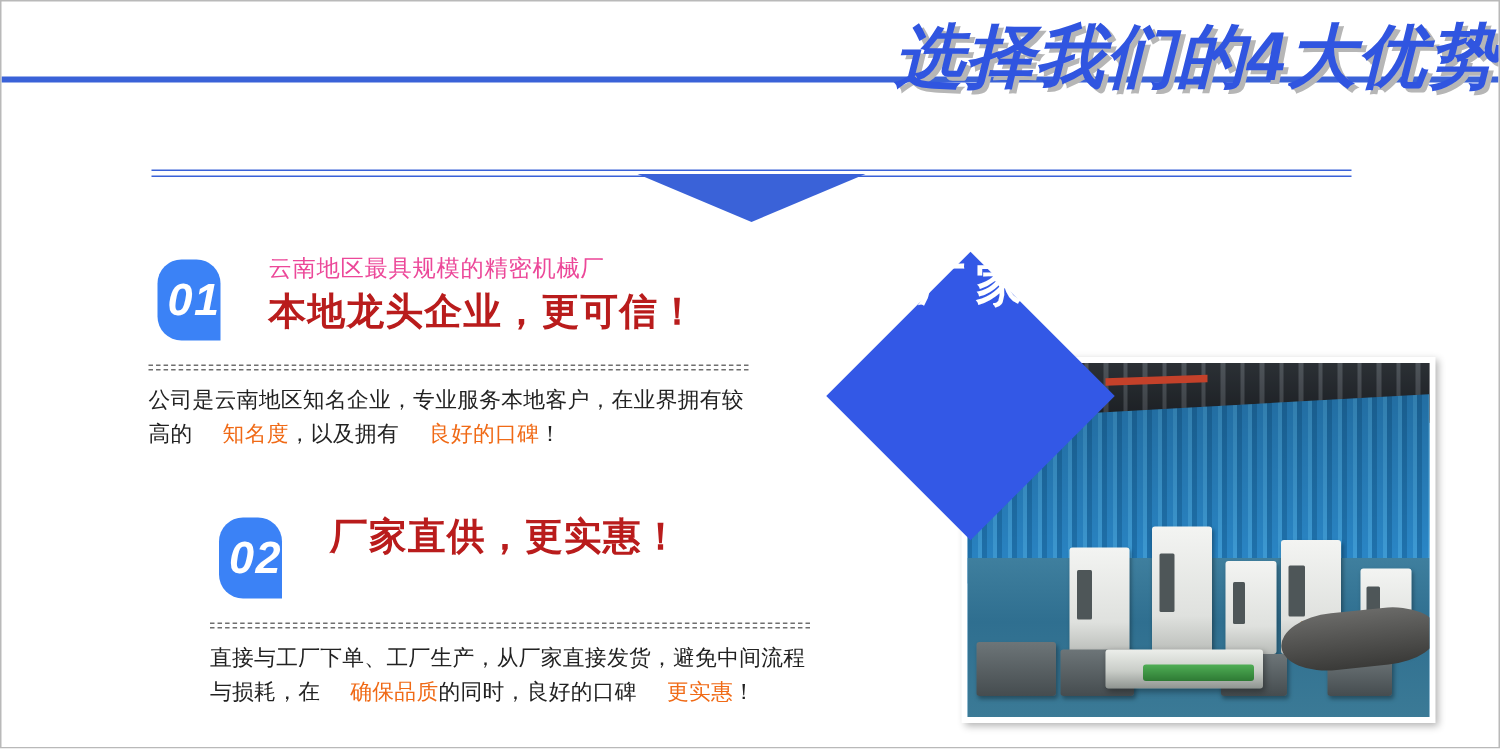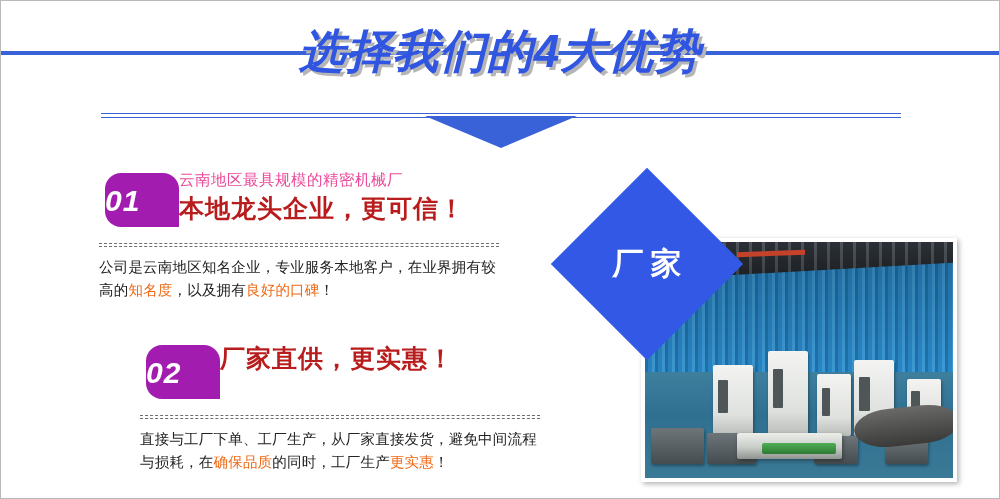--- a/index.html
+++ b/index.html
@@ -17,23 +17,23 @@
     overflow: hidden;
   }
 
   
   .title-rule {
     position: absolute; left: 0; top: 50px;
     width: 998px; height: 4px;
     background: #3a62d8;
   }
   .title-text {
-    position: absolute; left: 0; top: 24px;
+    position: absolute; left: 0; top: 10px;
     width: 998px;
-    text-align: center;
+    text-align: right;
     font-size: 46px;
     font-weight: bold;
     font-style: italic;
     letter-spacing: 1px;
     color: #3055e0;
     text-shadow: 3px 3px 0 #b6b6b6;
     line-height: 1.15;
     white-space: nowrap;
   }
 
@@ -54,28 +54,28 @@
 
   
   .block { position: absolute; left: 98px; width: 420px; }
   #block1 { top: 168px; }
   #block2 { top: 340px; margin-left: 41px; }
 
   .block-head { position: relative; height: 64px; }
 
   .badge {
     position: absolute; left: 6px; top: 4px;
-    width: 74px; height: 54px;
-    background: #a21caf;
+    width: 42px; height: 54px;
+    background: #3b82f6;
     border-radius: 16px 16px 0 16px;
     color: #ffffff;
     font-size: 30px;
     font-weight: bold;
     font-style: italic;
-    text-align: left;
+    text-align: right;
     line-height: 56px;
     letter-spacing: 1px;
   }
   .head-texts { position: absolute; left: 80px; top: 0; }
   .sub-line {
     font-family: "Liberation Serif", "DejaVu Serif", serif;
     font-size: 15.5px;
     color: #ec4899;
     line-height: 22px;
     letter-spacing: 0.5px;
@@ -99,21 +99,21 @@
   }
 
   .desc {
     margin-top: 9px;
     width: 410px;
     font-size: 14.5px;
     color: #222222;
     line-height: 23px;
     letter-spacing: 0.2px;
   }
-  .hl { color: #f06a16; }
+  .hl { color: #f06a16; padding-left: 20px; }
 
   
   .photo-frame {
     position: absolute; left: 640px; top: 237px;
     width: 316px; height: 244px;
     background: #ffffff;
     padding: 4px;
     box-shadow: 2px 2px 5px rgba(0,0,0,0.30);
   }
   .photo {
@@ -200,21 +200,21 @@
   .diamond {
     position: absolute; left: 27px; top: 27px;
     width: 136px; height: 136px;
     background: #3358e6;
     transform: rotate(45deg);
   }
   .diamond-text {
     position: absolute; left: 0; top: 0;
     width: 190px; height: 190px;
     display: flex; flex-direction: column;
-    align-items: center; justify-content: center;
+    align-items: center; justify-content: space-between;
     color: #ffffff;
     font-size: 31px;
     font-weight: bold;
     letter-spacing: 7px;
     line-height: 42px;
     text-indent: 7px;
   }
 </style>
 </head>
 <body>
@@ -240,21 +240,21 @@
   </div>
 
   <div class="block" id="block2">
     <div class="block-head">
       <div class="badge">02</div>
       <div class="head-texts">
         <div class="main-line">厂家直供，更实惠！</div>
       </div>
     </div>
     <div class="dash-rule"></div>
-    <div class="desc"><span>直接与工厂下单、工厂生产，从厂家直接发货，避免中间流程与损耗，在</span><span class="hl">确保品质</span><span>的同时，工厂生产</span><span class="hl">更实惠</span><span>！</span></div>
+    <div class="desc"><span>直接与工厂下单、工厂生产，从厂家直接发货，避免中间流程与损耗，在</span><span class="hl">确保品质</span><span>的同时，良好的口碑</span><span class="hl">更实惠</span><span>！</span></div>
   </div>
 
   <div class="photo-frame">
     <div class="photo">
       <div class="ph-roof"></div>
       <div class="ph-wall"></div>
       <div class="ph-wall-shade"></div>
       <div class="ph-floor"></div>
 
       <div class="mach-base" style="left:2%;  width:17%; height:15%;"></div>

